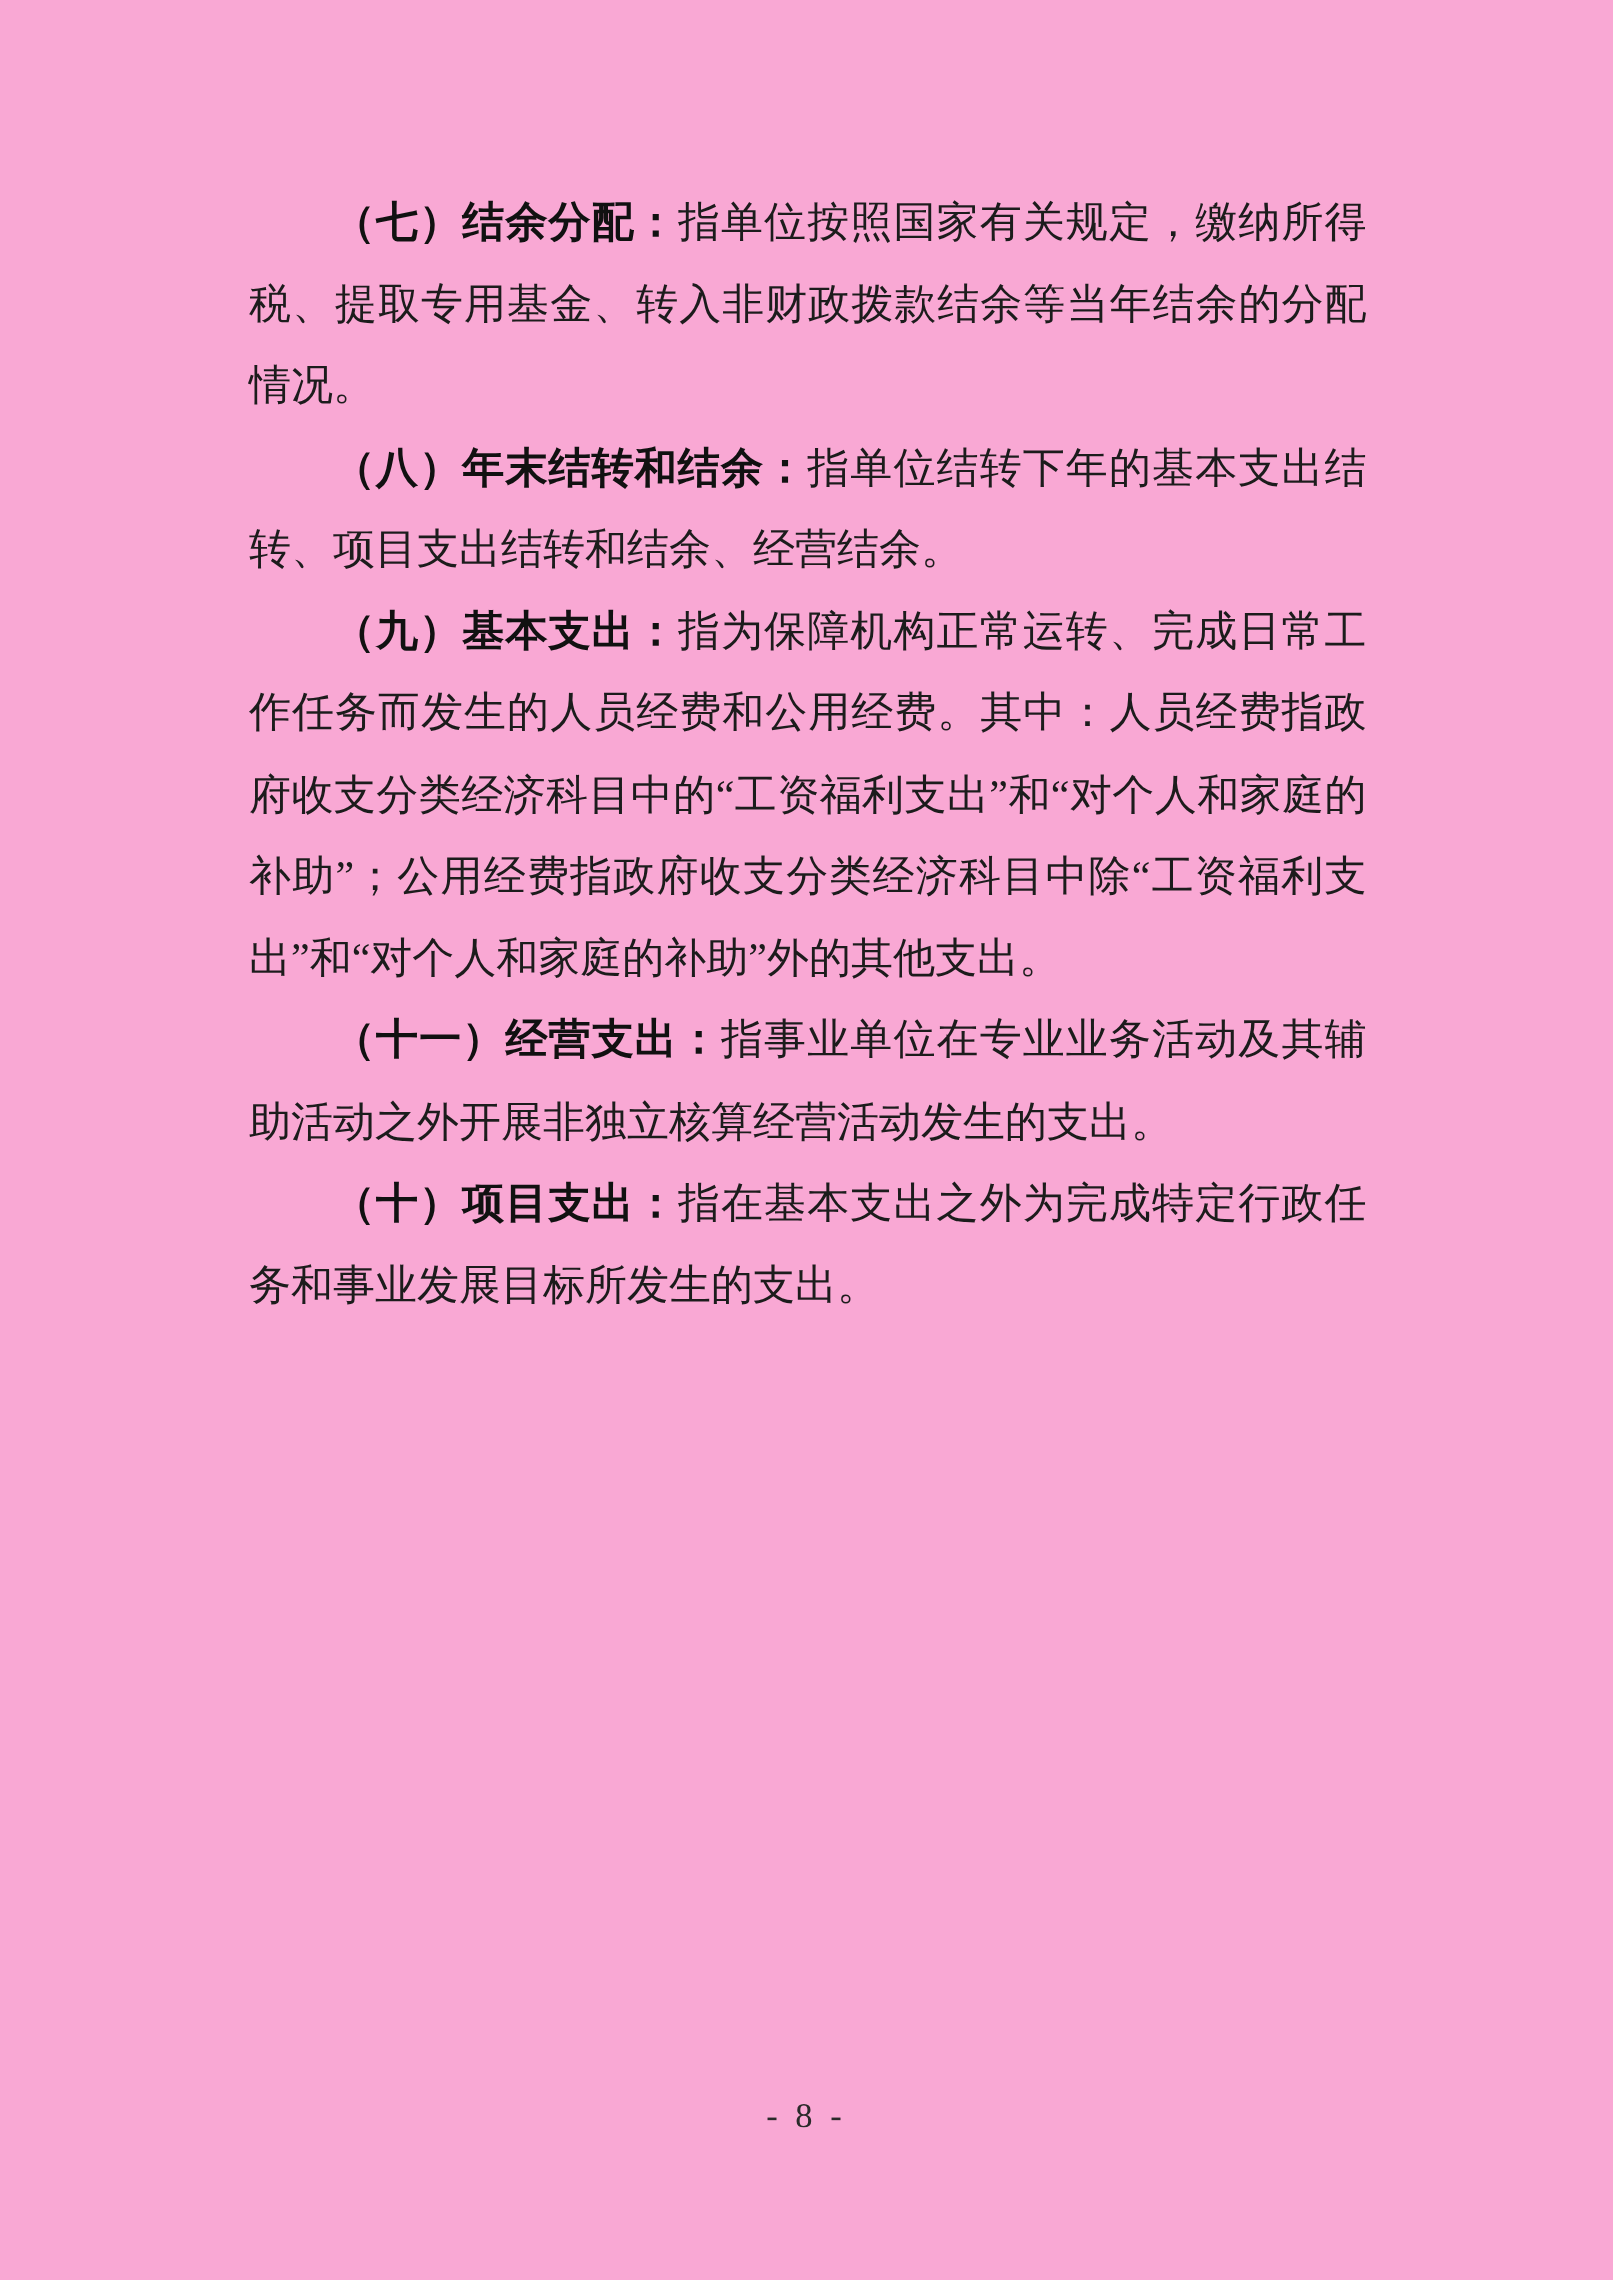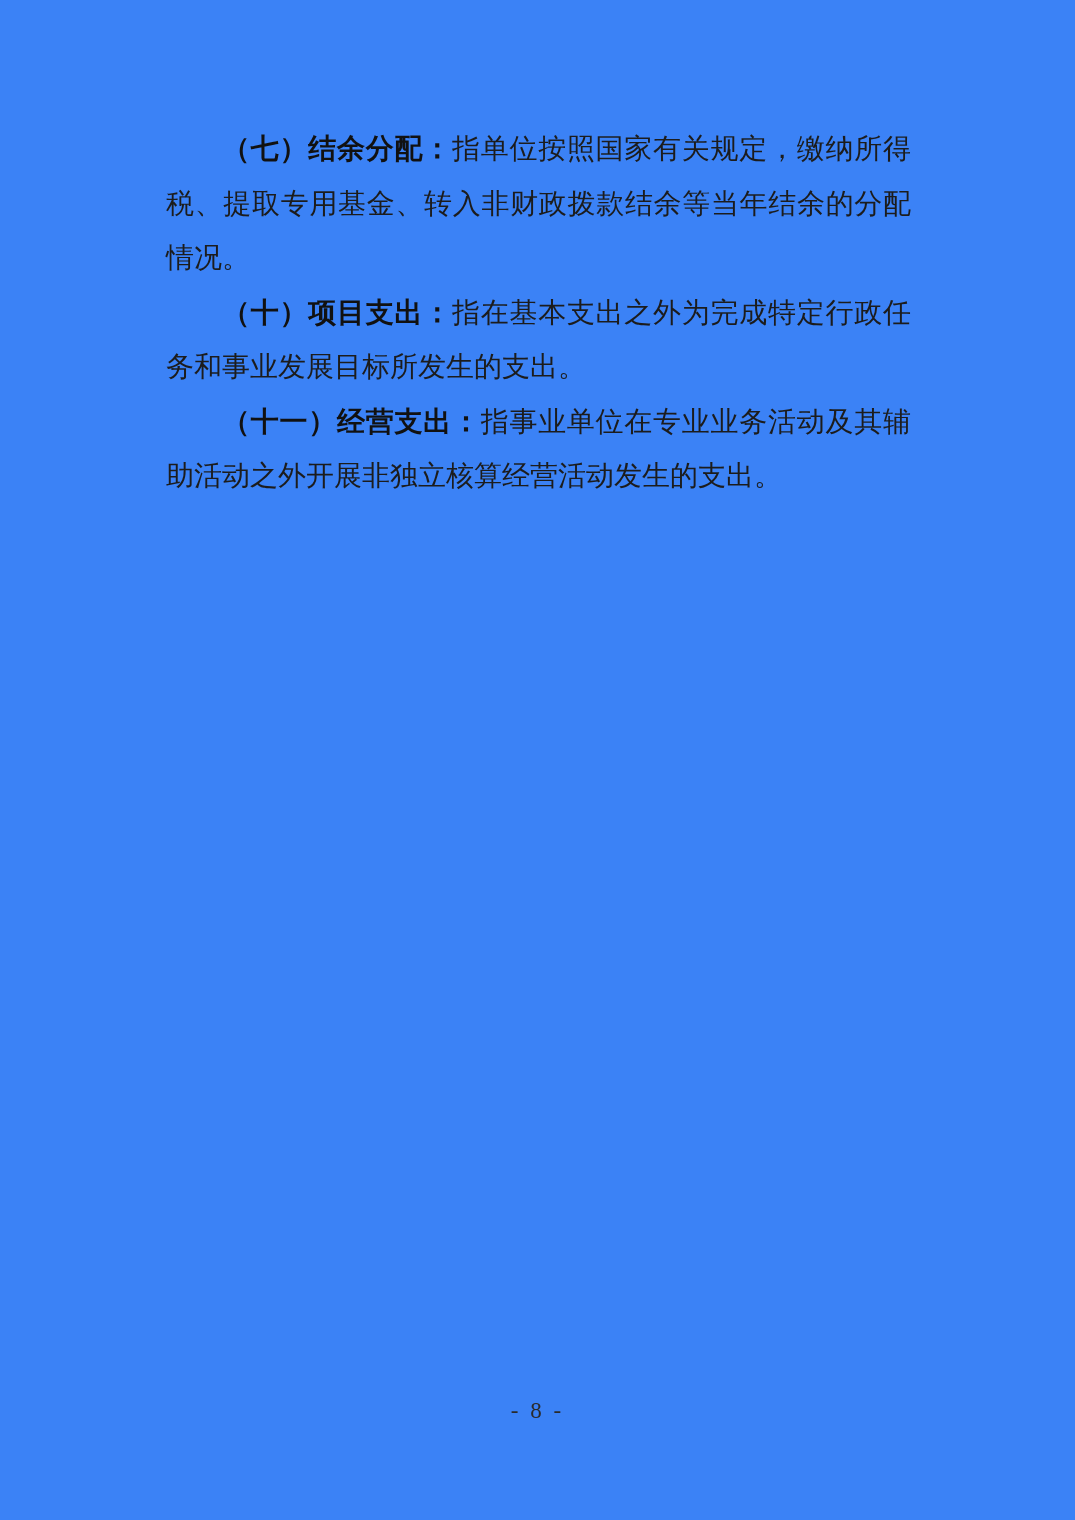--- a/index.html
+++ b/index.html
@@ -4,21 +4,21 @@
 <style>
   html, body {
     margin: 0;
     padding: 0;
     background: #ffffff;
   }
   .page {
     position: relative;
     width: 1075px;
     height: 1520px;
-    background: #3b82f6;
+    background: #f9a8d4;
     overflow: hidden;
   }
   .content {
     position: absolute;
     left: 166px;
     top: 122px;
     width: 745px;
     font-family: "Liberation Serif", "DejaVu Serif", serif;
     font-size: 28px;
     line-height: 54.5px;
@@ -52,25 +52,27 @@
   }
 </style>
 </head>
 <body>
 
 <div class="page">
   <main class="content">
 
     <p class="para"><span class="lead">（七）结余分配：</span><span class="body-text">指单位按照国家有关规定，缴纳所得税、提取专用基金、转入非财政拨款结余等当年结余的分配情况。</span></p>
 
+    <p class="para"><span class="lead">（八）年末结转和结余：</span><span class="body-text">指单位结转下年的基本支出结转、项目支出结转和结余、经营结余。</span></p>
 
+    <p class="para"><span class="lead">（九）基本支出：</span><span class="body-text">指为保障机构正常运转、完成日常工作任务而发生的人员经费和公用经费。其中：人员经费指政府收支分类经济科目中的“工资福利支出”和“对个人和家庭的补助”；公用经费指政府收支分类经济科目中除“工资福利支出”和“对个人和家庭的补助”外的其他支出。</span></p>
+
+    <p class="para"><span class="lead">（十一）经营支出：</span><span class="body-text">指事业单位在专业业务活动及其辅助活动之外开展非独立核算经营活动发生的支出。</span></p>
 
     <p class="para"><span class="lead">（十）项目支出：</span><span class="body-text">指在基本支出之外为完成特定行政任务和事业发展目标所发生的支出。</span></p>
-
-    <p class="para"><span class="lead">（十一）经营支出：</span><span class="body-text">指事业单位在专业业务活动及其辅助活动之外开展非独立核算经营活动发生的支出。</span></p>
 
 
   </main>
 
   <footer class="footer">
     <span>- 8 -</span>
   </footer>
 </div>
 
 </body></html>

